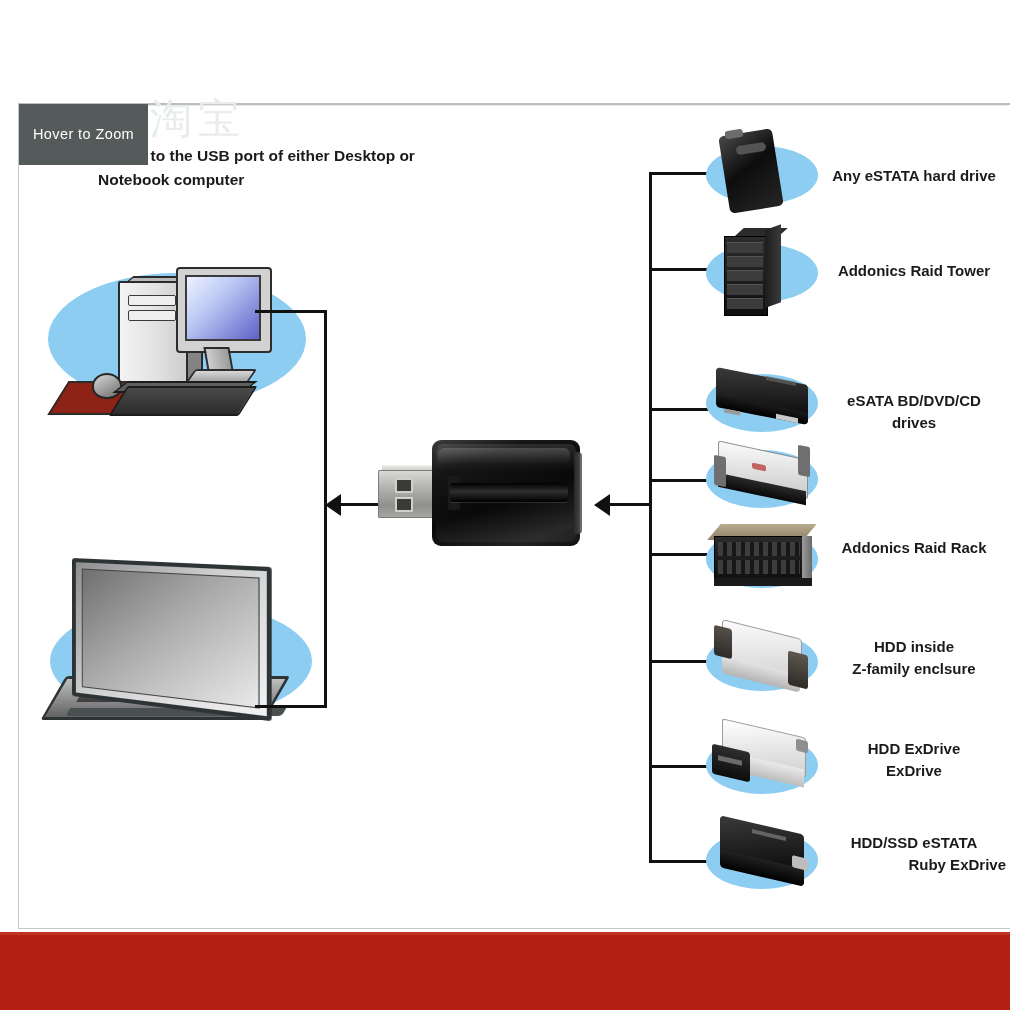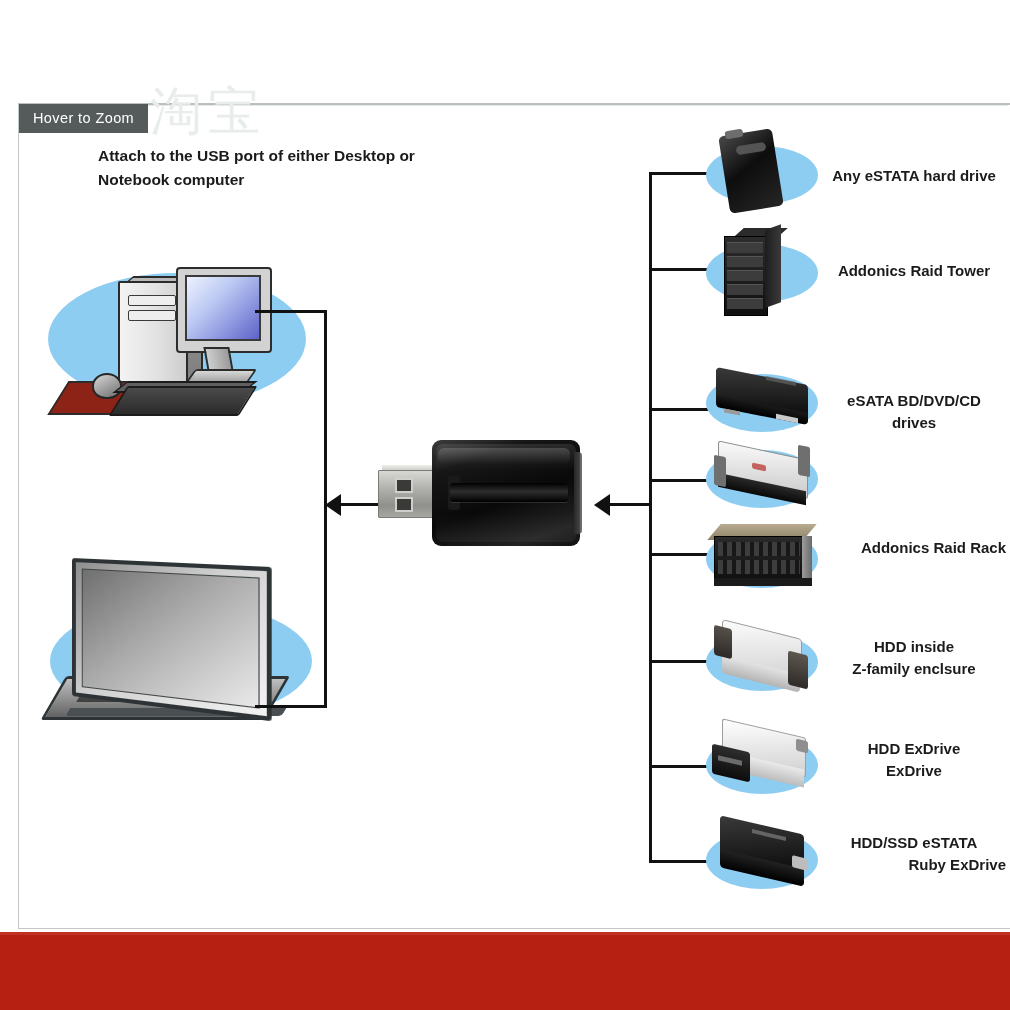--- a/index.html
+++ b/index.html
@@ -12,29 +12,29 @@
     position:absolute;left:18px;top:103px;width:992px;height:826px;
     border-left:1px solid #c3c9c6;
     border-top:2px solid #b9bfbc;
     border-bottom:1px solid #c3c9c6;
     box-sizing:border-box;background:#fff;
   }
   #frame-inner-line{position:absolute;left:19px;top:105px;width:989px;height:1px;background:#e6e9e8;}
 
   
   #hover-badge{
-    position:absolute;left:19px;top:104px;height:29px;padding:0 14px;
+    position:absolute;left:19px;top:104px;height:29px;padding:16px 14px;
     background:#555b5a;color:#ffffff;font-size:14.5px;line-height:29px;
     letter-spacing:.4px;white-space:nowrap;z-index:40;
   }
 
   
   #watermark{
-    position:absolute;left:150px;top:68px;width:220px;height:90px;
-    color:#e9ecec;font-size:52px;line-height:86px;letter-spacing:6px;
+    position:absolute;left:150px;top:76px;width:220px;height:90px;
+    color:#e9ecec;font-size:42px;line-height:86px;letter-spacing:6px;
     font-family:"DejaVu Sans",sans-serif;white-space:nowrap;z-index:5;
     user-select:none;
   }
 
   
   #red-bar{position:absolute;left:0;top:932px;width:1010px;height:78px;background:#b52012;}
   #red-bar-hi{position:absolute;left:0;top:932px;width:1010px;height:3px;background:#c94032;opacity:.55;}
 
   
   #intro-text{
@@ -297,21 +297,21 @@
     <div class="blk" style="left:20px;top:12px;width:84px;height:40px;background:linear-gradient(165deg,#3a3a3a,#090909);border-radius:4px;transform:skewY(13deg);"></div>
     <div class="blk" style="left:20px;top:46px;width:84px;height:18px;background:linear-gradient(180deg,#222,#000);transform:skewY(13deg);border-radius:0 0 4px 4px;"></div>
     <div class="blk" style="left:52px;top:20px;width:34px;height:4px;background:#6e6e6e;transform:skewY(13deg);opacity:.85;"></div>
     <div class="blk" style="left:92px;top:44px;width:16px;height:12px;background:#bdbdbd;transform:skewY(13deg);border-radius:2px;"></div>
   </div>
 
   <div class="lbl" style="left:822px;top:165px;width:184px;">Any eSTATA hard drive</div>
   <div class="lbl" style="left:822px;top:260px;width:184px;">Addonics Raid Tower</div>
   <div class="lbl" style="left:822px;top:390px;width:184px;">eSATA BD/DVD/CD</div>
   <div class="lbl" style="left:822px;top:412px;width:184px;">drives</div>
-  <div class="lbl" style="left:822px;top:537px;width:184px;text-align:right;">Addonics Raid Rack</div>
+  <div class="lbl" style="left:822px;top:537px;width:184px;">Addonics Raid Rack</div>
   <div class="lbl" style="left:822px;top:636px;width:184px;">HDD inside</div>
   <div class="lbl" style="left:822px;top:658px;width:184px;">Z-family enclsure</div>
   <div class="lbl" style="left:822px;top:738px;width:184px;">HDD ExDrive</div>
   <div class="lbl" style="left:822px;top:760px;width:184px;">ExDrive</div>
   <div class="lbl" style="left:822px;top:832px;width:184px;">HDD/SSD eSTATA</div>
   <div class="lbl" style="left:822px;top:854px;width:184px;text-align:right;">Ruby ExDrive</div>
 
   <div id="red-bar"></div>
   <div id="red-bar-hi"></div>
 

